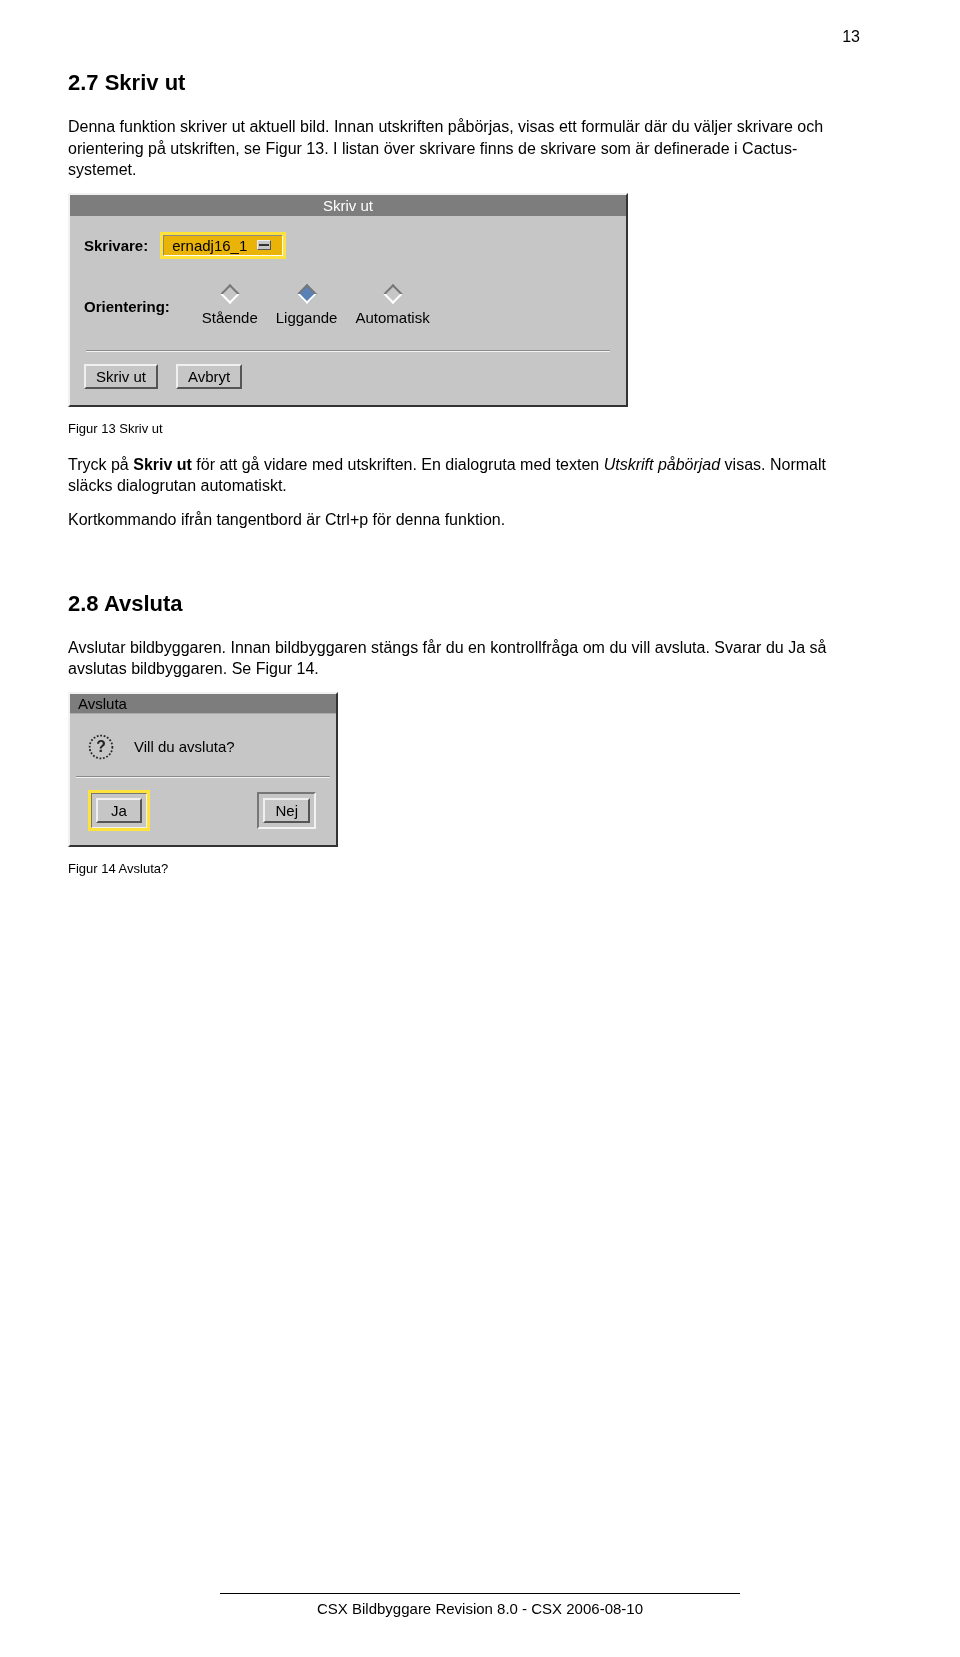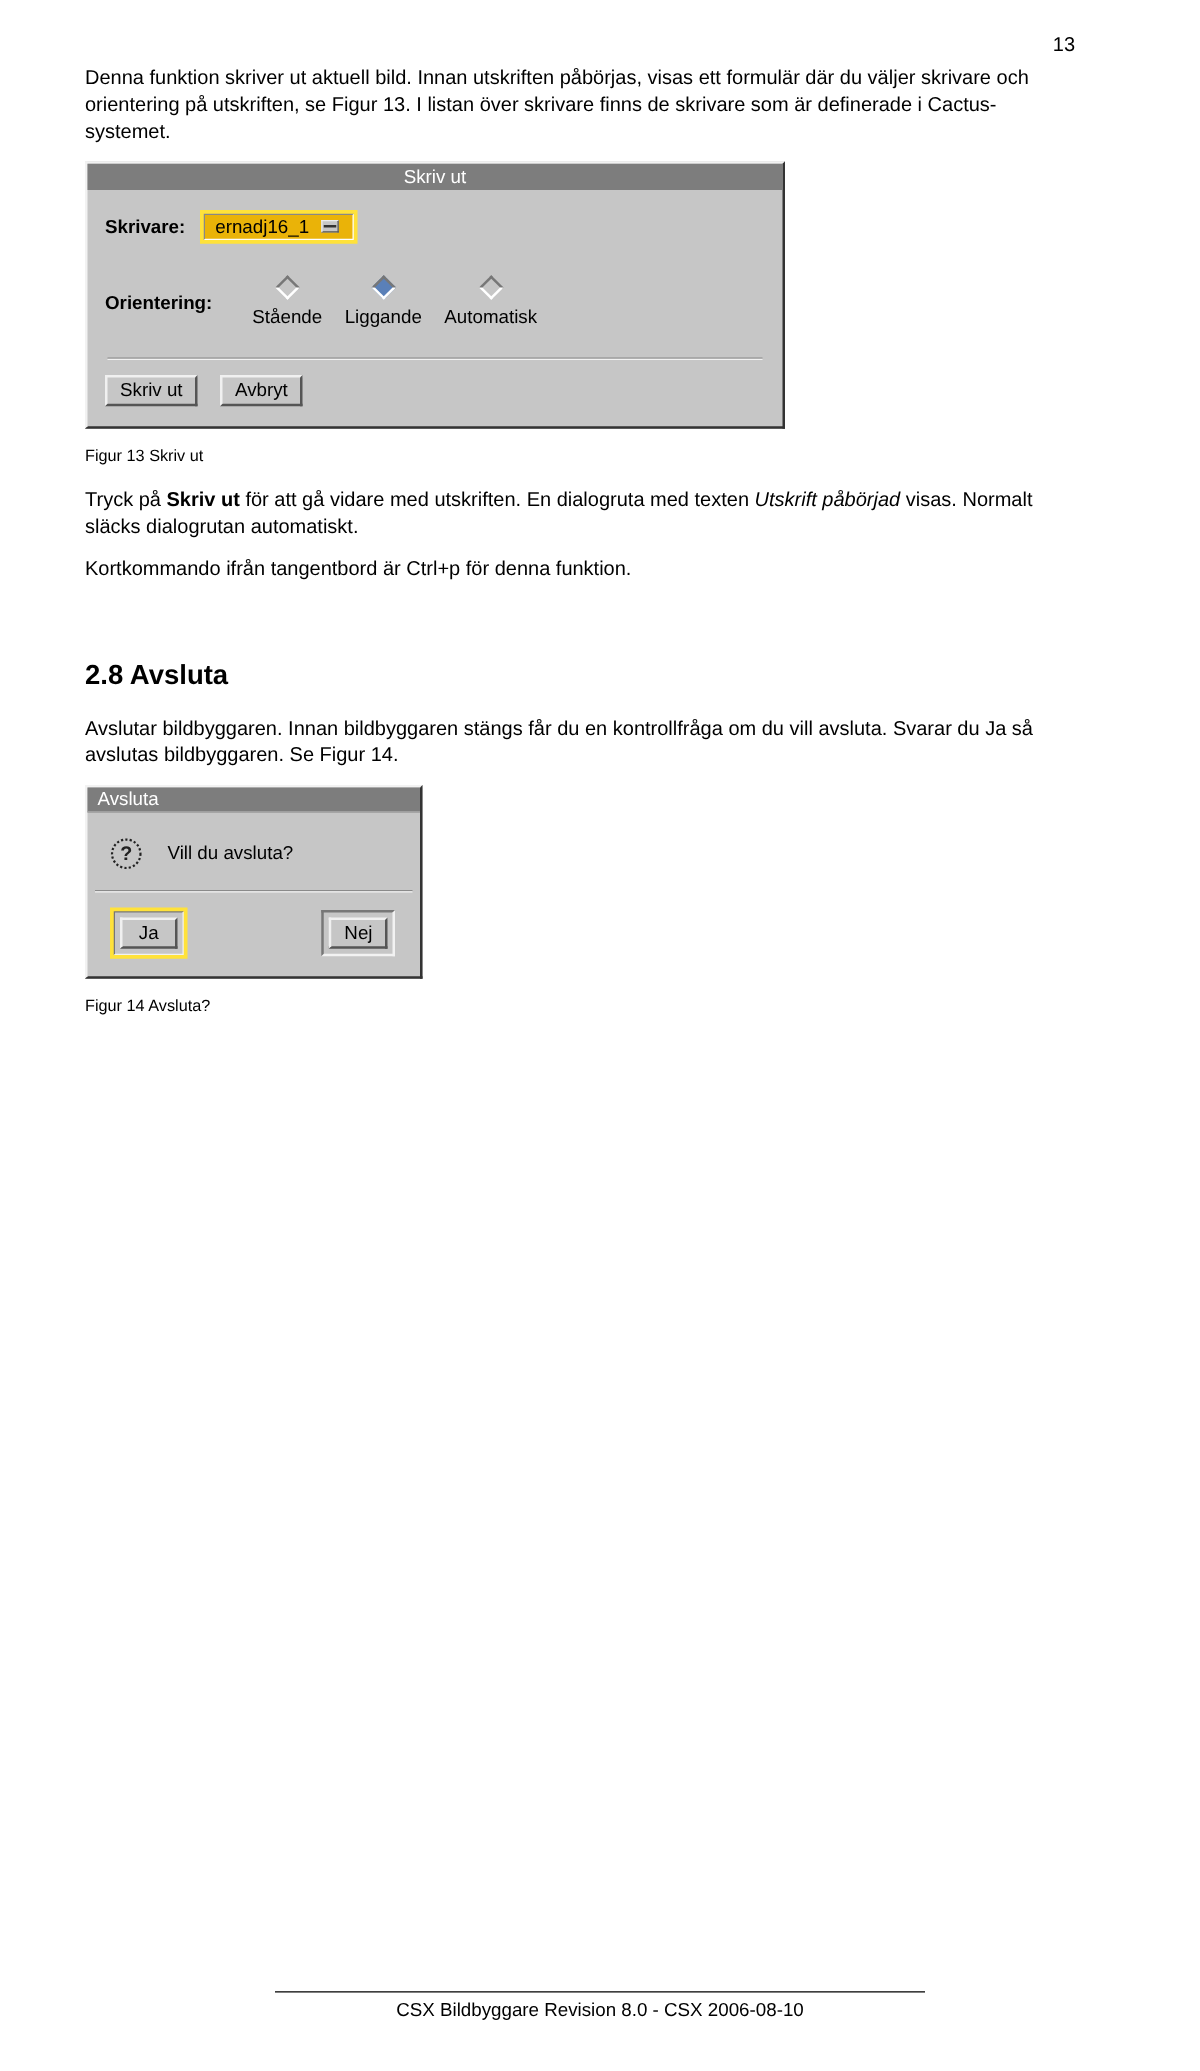--- a/index.html
+++ b/index.html
@@ -138,21 +138,21 @@
     border-top: 2px solid #f2f2f2;
     border-left: 2px solid #f2f2f2;
     border-right: 2px solid #333;
     border-bottom: 2px solid #333;
     background: #c6c6c6;
     font-family: Arial, Helvetica, sans-serif;
     font-size: 15px;
   }
   .dlg-quit .titlebar {
     background: #7d7d7d;
-    color: #ffffff;
+    color: #000000;
     padding: 1px 8px;
     font-size: 15px;
     border-bottom: 1px solid #aaa;
   }
   .dlg-quit .main {
     display: flex; align-items: center; gap: 18px;
     padding: 18px 16px 14px 16px;
   }
   .qicon {
     width: 30px; height: 30px;
@@ -177,20 +177,21 @@
   }
   .dlg-quit .btnwrap.default { outline: 3px solid #ffe23a; outline-offset: -1px; }
   .dlg-quit .btnwrap .motif-btn { min-width: 46px; }
 </style>
 </head>
 <body>
 
 <div class="page">
   <div class="page-number">13</div>
 
+  <h2>2.7  Skriv ut</h2>
   <p>Denna funktion skriver ut aktuell bild. Innan utskriften påbörjas, visas ett formulär där du väljer skrivare och orientering på utskriften, se Figur 13. I listan över skrivare finns de skrivare som är definerade i Cactus-systemet.</p>
 
   <div class="dlg-print">
     <div class="titlebar">Skriv ut</div>
     <div class="body">
       <div class="row1">
         <span class="lbl">Skrivare:</span>
         <span class="dlg-combo">
           <span>ernadj16_1</span>
           <span class="arrow"></span>

